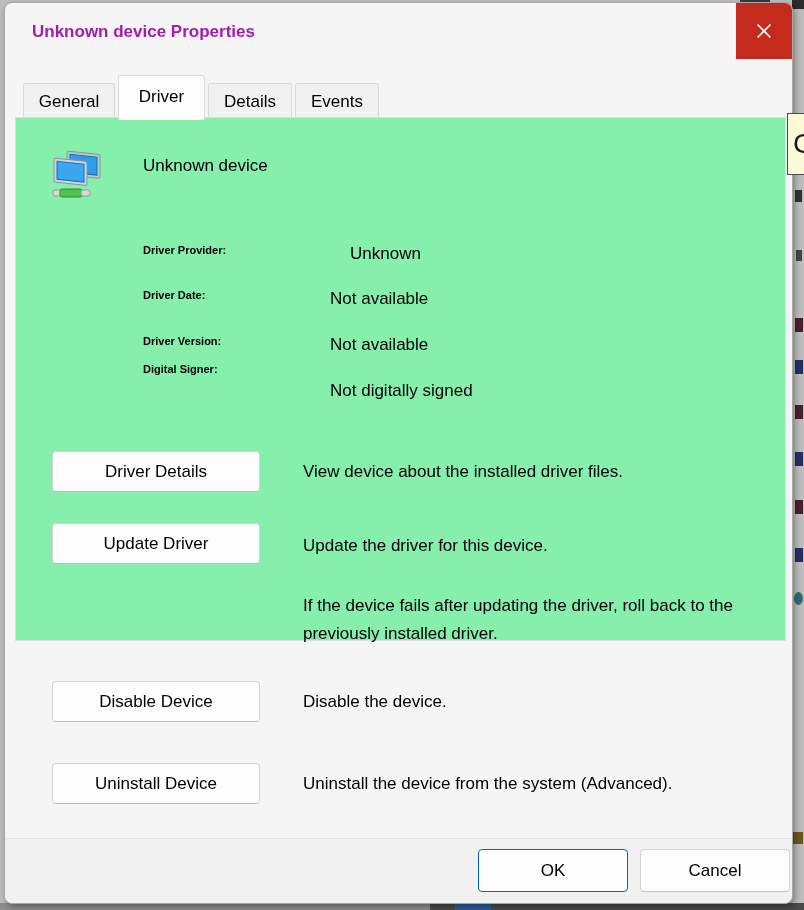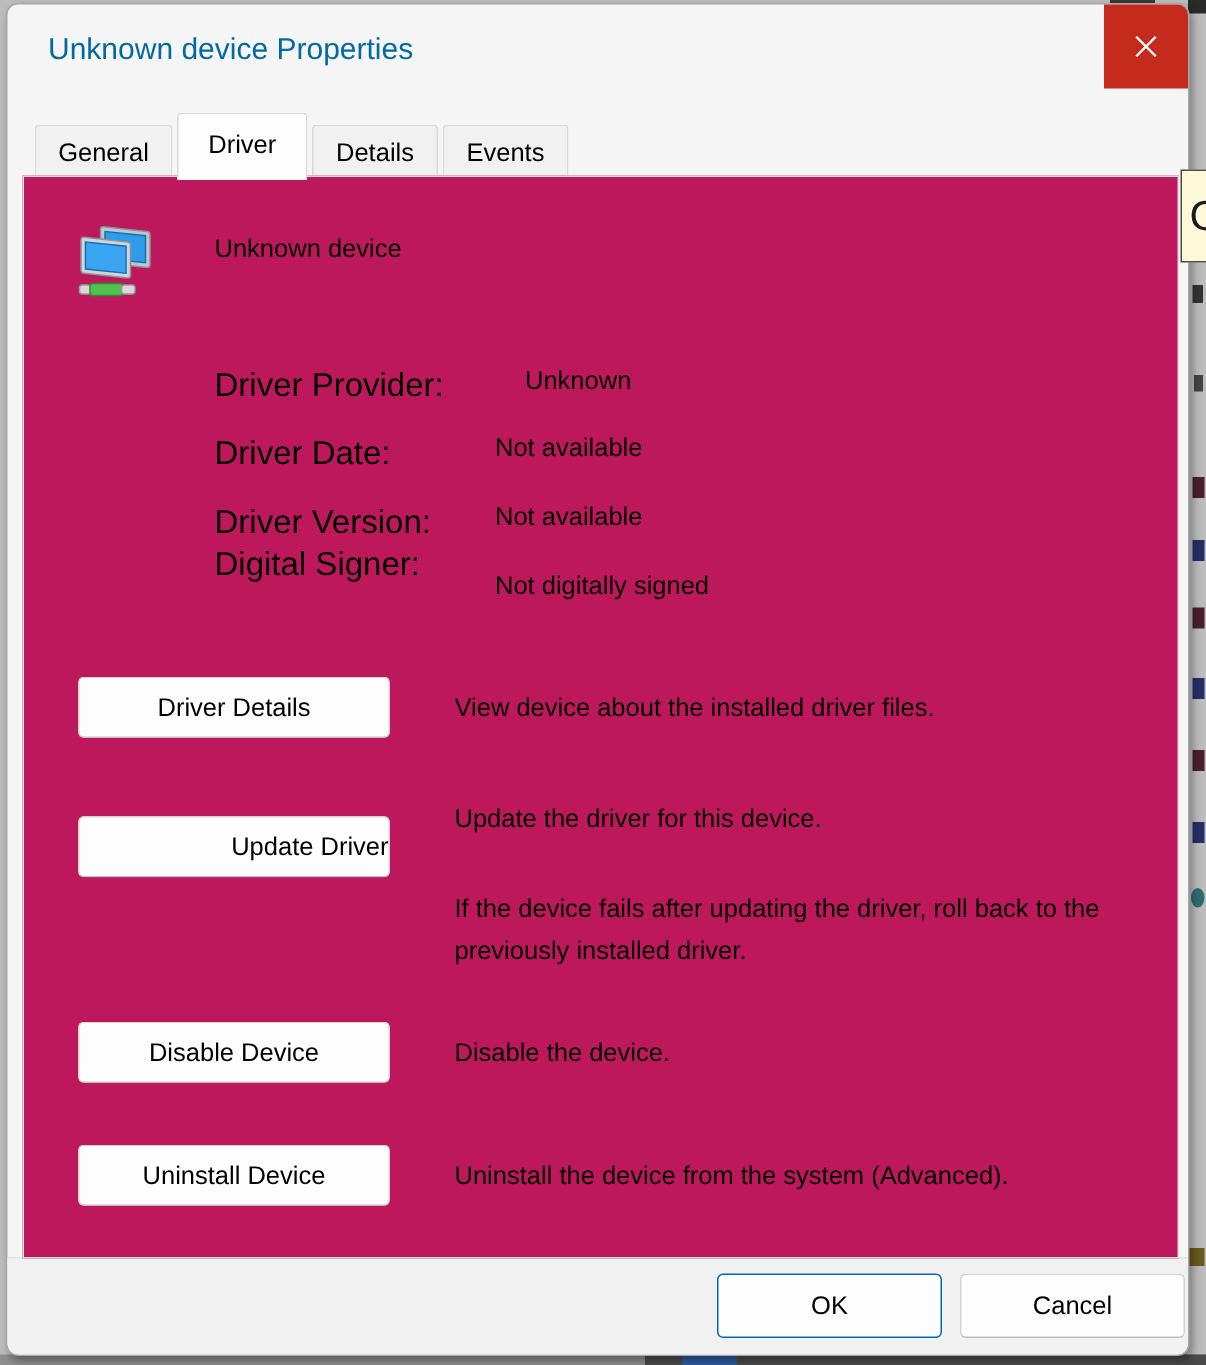--- a/index.html
+++ b/index.html
@@ -18,21 +18,21 @@
   .bottom-strip-dark { position:absolute; left:430px; bottom:0; width:374px; height:7px; background:#4a4a4a; }
   .bottom-strip-blue { position:absolute; left:455px; bottom:0; width:36px; height:7px; background:#2d5c9e; }
 
   
   .dialog {
     position:absolute; left:4px; top:2px; width:789px; height:902px;
     background:#f5f5f5; border:1px solid #a7a7a7; border-radius:8px;
     box-shadow:2px 3px 6px rgba(0,0,0,.35);
   }
 
-  .title { position:absolute; left:27px; top:19px; font-size:20px; color:#0369a1; }
+  .title { position:absolute; left:27px; top:19px; font-size:17px; color:#a21caf;font-weight:bold; }
 
   .close-btn {
     position:absolute; top:0; right:0; width:56px; height:56px;
     background:#c42b1c; border-radius:0 7px 0 0;
     display:flex; align-items:center; justify-content:center; cursor:pointer;
   }
 
   .tooltip {
     position:absolute; left:787px; top:113px; width:40px; height:62px;
     background:#fdf9d8; border:1px solid #4a4a4a;
@@ -47,27 +47,27 @@
     border-radius:3px 3px 0 0;
   }
   .tab-active {
     top:72px; height:45px; line-height:42px;
     background:#fdfdfd; border:1px solid #d9d9d9; border-bottom:none;
     border-radius:3px 3px 0 0; z-index:3;
   }
 
   
   .panel {
-    position:absolute; left:10px; top:114px; width:771px; height:722px;
-    background:#be185d; border:1px solid #dcdcdc; z-index:2;
+    position:absolute; left:10px; top:114px; width:771px; height:524px;
+    background:#86efac; border:1px solid #dcdcdc; z-index:2;
   }
   .device-icon { position:absolute; left:36px; top:32px; }
   .device-name { position:absolute; left:127px; top:38px; font-size:17px; }
 
-  .info-label { position:absolute; left:127px; font-size:22px; }
+  .info-label { position:absolute; left:127px; font-size:11px;font-weight:bold; }
   .info-value { position:absolute; left:314px; font-size:17px; }
 
   .act-btn {
     position:absolute; left:36px; width:208px; height:41px;
     background:#fdfdfd; border:1px solid #d2d2d2; border-bottom-color:#bfbfbf;
     border-radius:4px; font-size:17px; font-family:"Liberation Sans", sans-serif;
     color:#000; cursor:pointer;
   }
   .act-btn:disabled { color:#a3a3a3; border-color:#e2e2e2; background:#fbfbfb; cursor:default; }
   .act-desc { position:absolute; left:287px; font-size:17px; line-height:28px; width:460px; }
@@ -153,21 +153,21 @@
 
     <div class="info-label" style="top:217px;">Driver Version:</div>
     <div class="info-value" style="top:217px;">Not available</div>
 
     <div class="info-label" style="top:245px;">Digital Signer:</div>
     <div class="info-value" style="top:263px;">Not digitally signed</div>
 
     <button class="act-btn" style="top:333px;">Driver Details</button>
     <div class="act-desc" style="top:340px;">View device about the installed driver files.</div>
 
-    <button class="act-btn" style="top:426px;text-align:right;">Update Driver</button>
+    <button class="act-btn" style="top:405px;">Update Driver</button>
     <div class="act-desc" style="top:414px;">Update the driver for this device.</div>
 
     <div class="act-desc" style="top:474px;">If the device fails after updating the driver, roll back to the previously installed driver.</div>
 
     <button class="act-btn" style="top:563px;">Disable Device</button>
     <div class="act-desc" style="top:570px;">Disable the device.</div>
 
     <button class="act-btn" style="top:645px;">Uninstall Device</button>
     <div class="act-desc" style="top:652px;">Uninstall the device from the system (Advanced).</div>
 

